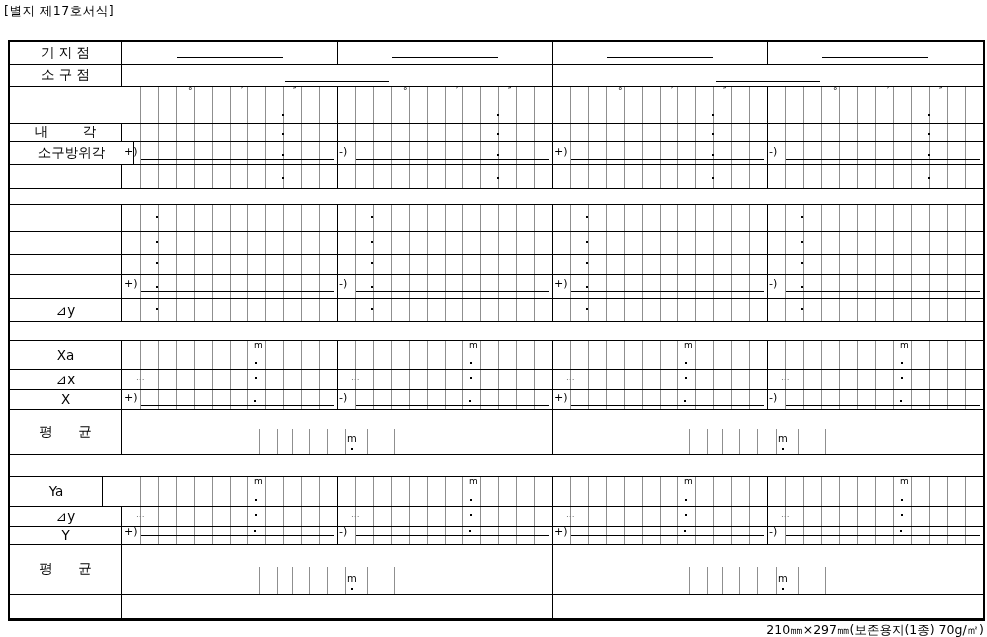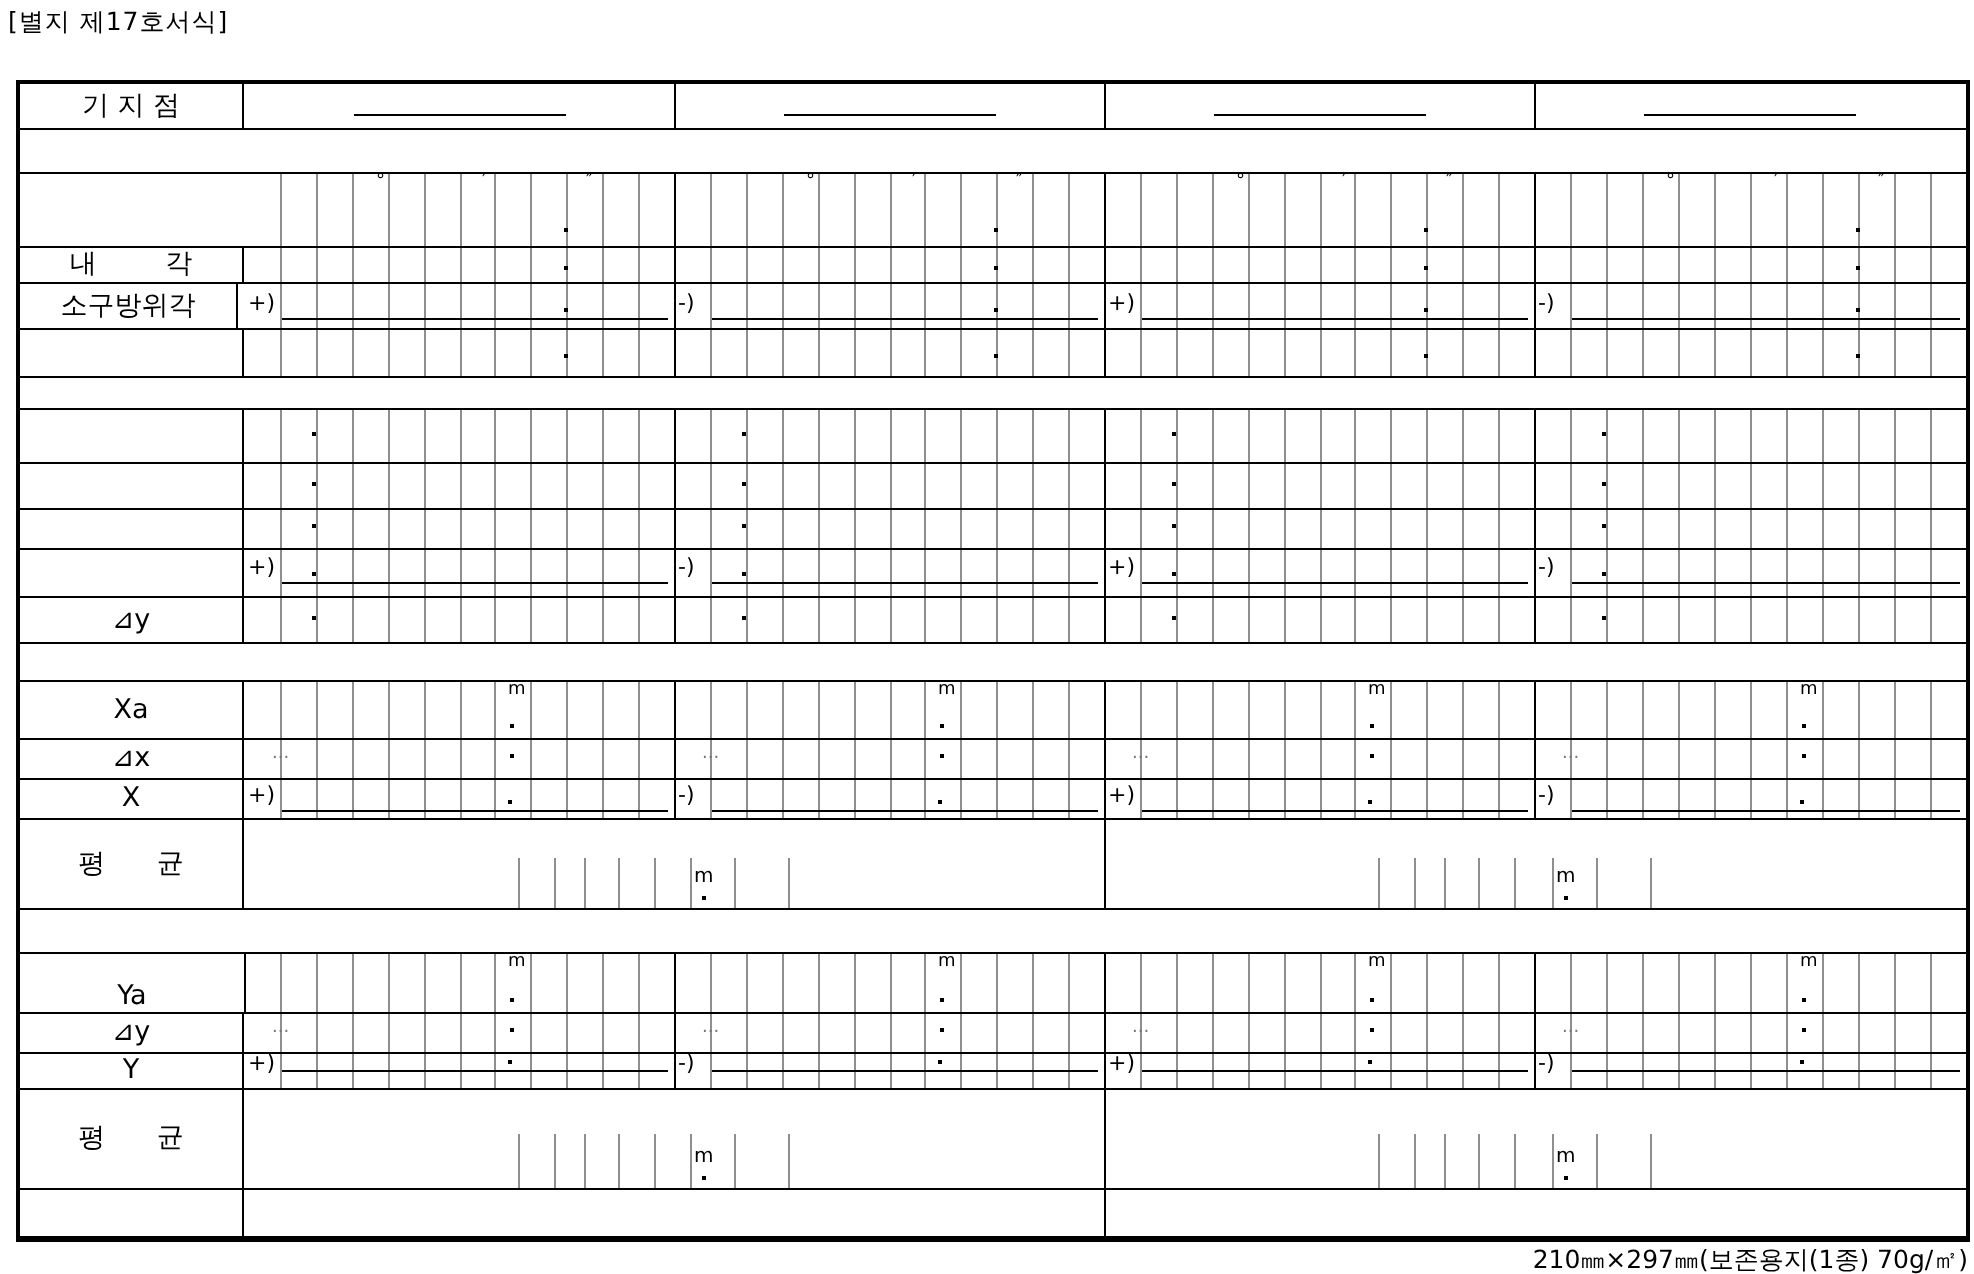--- a/index.html
+++ b/index.html
@@ -28,20 +28,30 @@
         <div style="position: absolute; left: 112px; top: 0px; right: 0px; height: 100%;">
           <div style="position: absolute; left: 55px; top: 15px; width: 106px; height: 1px; background: rgb(0, 0, 0);"></div>
           <div style="position: absolute; left: 215px; top: 0px; width: 1px; height: 100%; background: rgb(0, 0, 0);"></div>
           <div style="position: absolute; left: 270px; top: 15px; width: 106px; height: 1px; background: rgb(0, 0, 0);"></div>
           <div style="position: absolute; left: 430px; top: 0px; width: 1px; height: 100%; background: rgb(0, 0, 0);"></div>
           <div style="position: absolute; left: 485px; top: 15px; width: 106px; height: 1px; background: rgb(0, 0, 0);"></div>
           <div style="position: absolute; left: 645px; top: 0px; width: 1px; height: 100%; background: rgb(0, 0, 0);"></div>
           <div style="position: absolute; left: 700px; top: 15px; width: 106px; height: 1px; background: rgb(0, 0, 0);"></div>
         </div>
       </div>
+      <div style="position: absolute; left: 0px; top: 22px; width: 100%; height: 22px;">
+        <div style="position: absolute; left: 0px; top: 0px; width: 112px; height: 100%; border-right: 1px solid rgb(0, 0, 0); display: flex; align-items: center; justify-content: center; box-sizing: border-box;">
+          <span class="lbl" style="position: static;">소 구 점</span>
+        </div>
+        <div style="position: absolute; left: 112px; top: 0px; right: 0px; height: 100%;">
+          <div style="position: absolute; left: 430px; top: 0px; width: 1px; height: 100%; background: rgb(0, 0, 0);"></div>
+          <div style="position: absolute; left: 163px; top: 17px; width: 104px; height: 1px; background: rgb(0, 0, 0);"></div>
+          <div style="position: absolute; left: 594px; top: 17px; width: 104px; height: 1px; background: rgb(0, 0, 0);"></div>
+        </div>
+      </div>
       <div style="position: absolute; left: 0px; top: 44px; width: 100%; height: 37px;">
         <div style="position: absolute; left: 112px; top: 0px; right: 0px; height: 100%;">
           <div style="position: absolute; left: 18px; top: 0px; width: 1px; height: 100%; background: rgb(143, 143, 143);"></div>
           <div style="position: absolute; left: 36px; top: 0px; width: 1px; height: 100%; background: rgb(143, 143, 143);"></div>
           <div style="position: absolute; left: 54px; top: 0px; width: 1px; height: 100%; background: rgb(143, 143, 143);"></div>
           <div style="position: absolute; left: 72px; top: 0px; width: 1px; height: 100%; background: rgb(143, 143, 143);"></div>
           <div style="position: absolute; left: 90px; top: 0px; width: 1px; height: 100%; background: rgb(143, 143, 143);"></div>
           <div style="position: absolute; left: 108px; top: 0px; width: 1px; height: 100%; background: rgb(143, 143, 143);"></div>
           <div style="position: absolute; left: 125px; top: 0px; width: 1px; height: 100%; background: rgb(143, 143, 143);"></div>
           <div style="position: absolute; left: 143px; top: 0px; width: 1px; height: 100%; background: rgb(143, 143, 143);"></div>
@@ -154,21 +164,21 @@
           <div style="position: absolute; left: 215px; top: 0px; width: 1px; height: 100%; background: rgb(0, 0, 0);"></div>
           <div style="position: absolute; left: 430px; top: 0px; width: 1px; height: 100%; background: rgb(0, 0, 0);"></div>
           <div style="position: absolute; left: 645px; top: 0px; width: 1px; height: 100%; background: rgb(0, 0, 0);"></div>
           <div style="position: absolute; left: 160px; top: 10px; width: 2px; height: 2px; background: rgb(0, 0, 0);"></div>
           <div style="position: absolute; left: 375px; top: 10px; width: 2px; height: 2px; background: rgb(0, 0, 0);"></div>
           <div style="position: absolute; left: 590px; top: 10px; width: 2px; height: 2px; background: rgb(0, 0, 0);"></div>
           <div style="position: absolute; left: 806px; top: 10px; width: 2px; height: 2px; background: rgb(0, 0, 0);"></div>
         </div>
       </div>
       <div style="position: absolute; left: 0px; top: 99px; width: 100%; height: 23px;">
-        <div style="position: absolute; left: 0px; top: 0px; width: 109px; height: 100%; border-right: 1px solid rgb(0, 0, 0); display: flex; align-items: center; justify-content: center; box-sizing: border-box;">
+        <div style="position: absolute; left: 0px; top: 0px; width: 124px; height: 100%; border-right: 1px solid rgb(0, 0, 0); display: flex; align-items: center; justify-content: center; box-sizing: border-box;">
           <span class="lbl" style="position: static;">소구방위각</span>
         </div>
         <div style="position: absolute; left: 112px; top: 0px; right: 0px; height: 100%;">
           <div style="position: absolute; left: 18px; top: 0px; width: 1px; height: 100%; background: rgb(143, 143, 143);"></div>
           <div style="position: absolute; left: 36px; top: 0px; width: 1px; height: 100%; background: rgb(143, 143, 143);"></div>
           <div style="position: absolute; left: 54px; top: 0px; width: 1px; height: 100%; background: rgb(143, 143, 143);"></div>
           <div style="position: absolute; left: 72px; top: 0px; width: 1px; height: 100%; background: rgb(143, 143, 143);"></div>
           <div style="position: absolute; left: 90px; top: 0px; width: 1px; height: 100%; background: rgb(143, 143, 143);"></div>
           <div style="position: absolute; left: 108px; top: 0px; width: 1px; height: 100%; background: rgb(143, 143, 143);"></div>
           <div style="position: absolute; left: 125px; top: 0px; width: 1px; height: 100%; background: rgb(143, 143, 143);"></div>
@@ -797,21 +807,21 @@
           <div style="position: absolute; left: 635px; top: 20px; width: 1px; height: 25px; background: rgb(143, 143, 143);"></div>
           <div style="position: absolute; left: 654px; top: 20px; width: 1px; height: 25px; background: rgb(143, 143, 143);"></div>
           <div style="position: absolute; left: 676px; top: 20px; width: 1px; height: 25px; background: rgb(143, 143, 143);"></div>
           <div style="position: absolute; left: 703px; top: 20px; width: 1px; height: 25px; background: rgb(143, 143, 143);"></div>
           <span class="sym" style="position: absolute; left: 656px; top: 25px; font-size: 10px; color: rgb(0, 0, 0);">m</span>
           <div style="position: absolute; left: 660px; top: 39px; width: 2px; height: 2px; background: rgb(0, 0, 0);"></div>
         </div>
       </div>
       <div style="position: absolute; left: 0px; top: 412px; width: 100%; height: 22px;"></div>
       <div style="position: absolute; left: 0px; top: 434px; width: 100%; height: 30px;">
-        <div style="position: absolute; left: 0px; top: 0px; width: 113px; height: 100%; border-right: 1px solid rgb(0, 0, 0); display: flex; align-items: flex-end; justify-content: center; box-sizing: border-box;">
+        <div style="position: absolute; left: 0px; top: 0px; width: 93px; height: 100%; border-right: 1px solid rgb(0, 0, 0); display: flex; align-items: center; justify-content: center; box-sizing: border-box;">
           <span class="lbl" style="position: static;">Ya</span>
         </div>
         <div style="position: absolute; left: 112px; top: 0px; right: 0px; height: 100%;">
           <div style="position: absolute; left: 18px; top: 0px; width: 1px; height: 100%; background: rgb(143, 143, 143);"></div>
           <div style="position: absolute; left: 36px; top: 0px; width: 1px; height: 100%; background: rgb(143, 143, 143);"></div>
           <div style="position: absolute; left: 54px; top: 0px; width: 1px; height: 100%; background: rgb(143, 143, 143);"></div>
           <div style="position: absolute; left: 72px; top: 0px; width: 1px; height: 100%; background: rgb(143, 143, 143);"></div>
           <div style="position: absolute; left: 90px; top: 0px; width: 1px; height: 100%; background: rgb(143, 143, 143);"></div>
           <div style="position: absolute; left: 108px; top: 0px; width: 1px; height: 100%; background: rgb(143, 143, 143);"></div>
           <div style="position: absolute; left: 125px; top: 0px; width: 1px; height: 100%; background: rgb(143, 143, 143);"></div>

